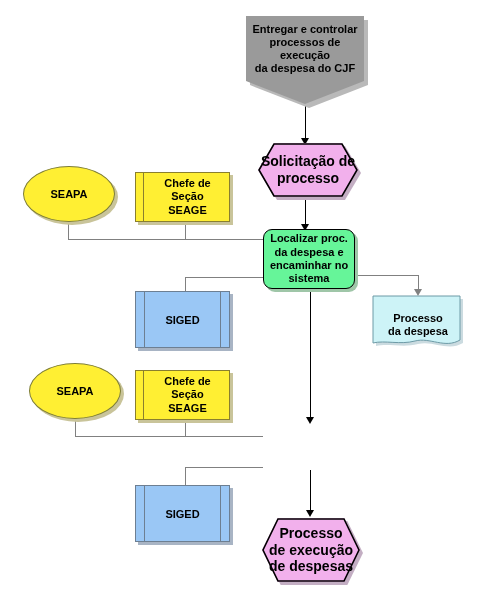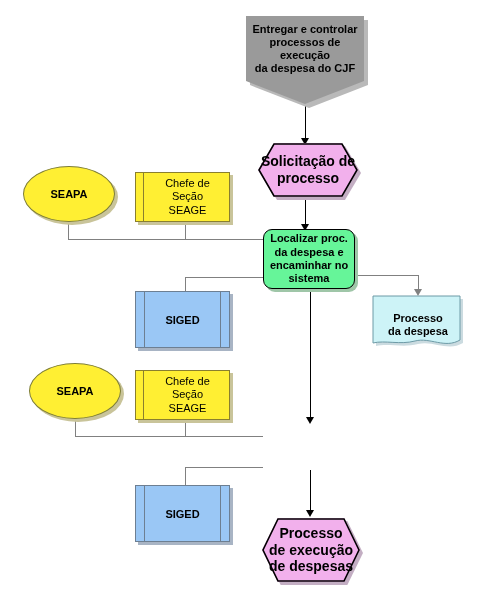--- a/index.html
+++ b/index.html
@@ -133,21 +133,21 @@
   .role-bar-left {
     position: absolute;
     left: 7px; top: 0; bottom: 0;
     width: 1px;
     background: #8a7f2e;
   }
   .role-label {
     position: absolute; left: 10px; top: 0; right: 0; bottom: 0;
     display: flex; align-items: center; justify-content: center;
     text-align: center;
-    font-weight: normal; font-size: 11px; line-height: 1.22;
+    font-weight: bold; font-size: 11px; line-height: 1.22;
     white-space: pre-line; color: #000;
   }
 
   
   .sub-wrap { position: absolute; z-index: 5; }
   .sub-shadow {
     position: absolute; left: 3px; top: 3px;
     width: 100%; height: 100%;
     background: #a8b4c4;
   }

